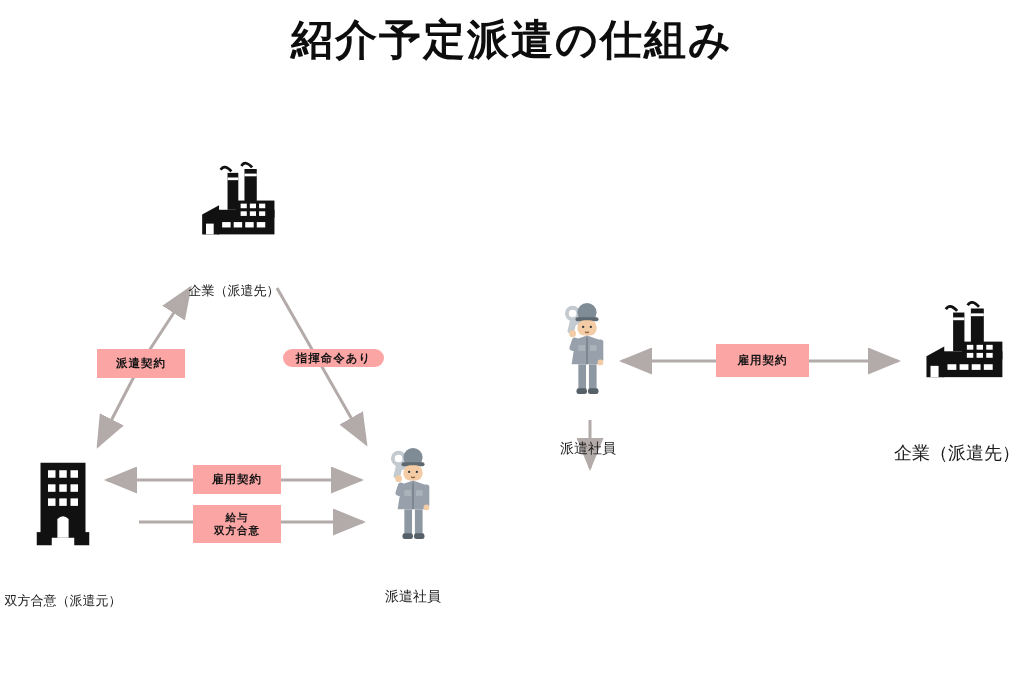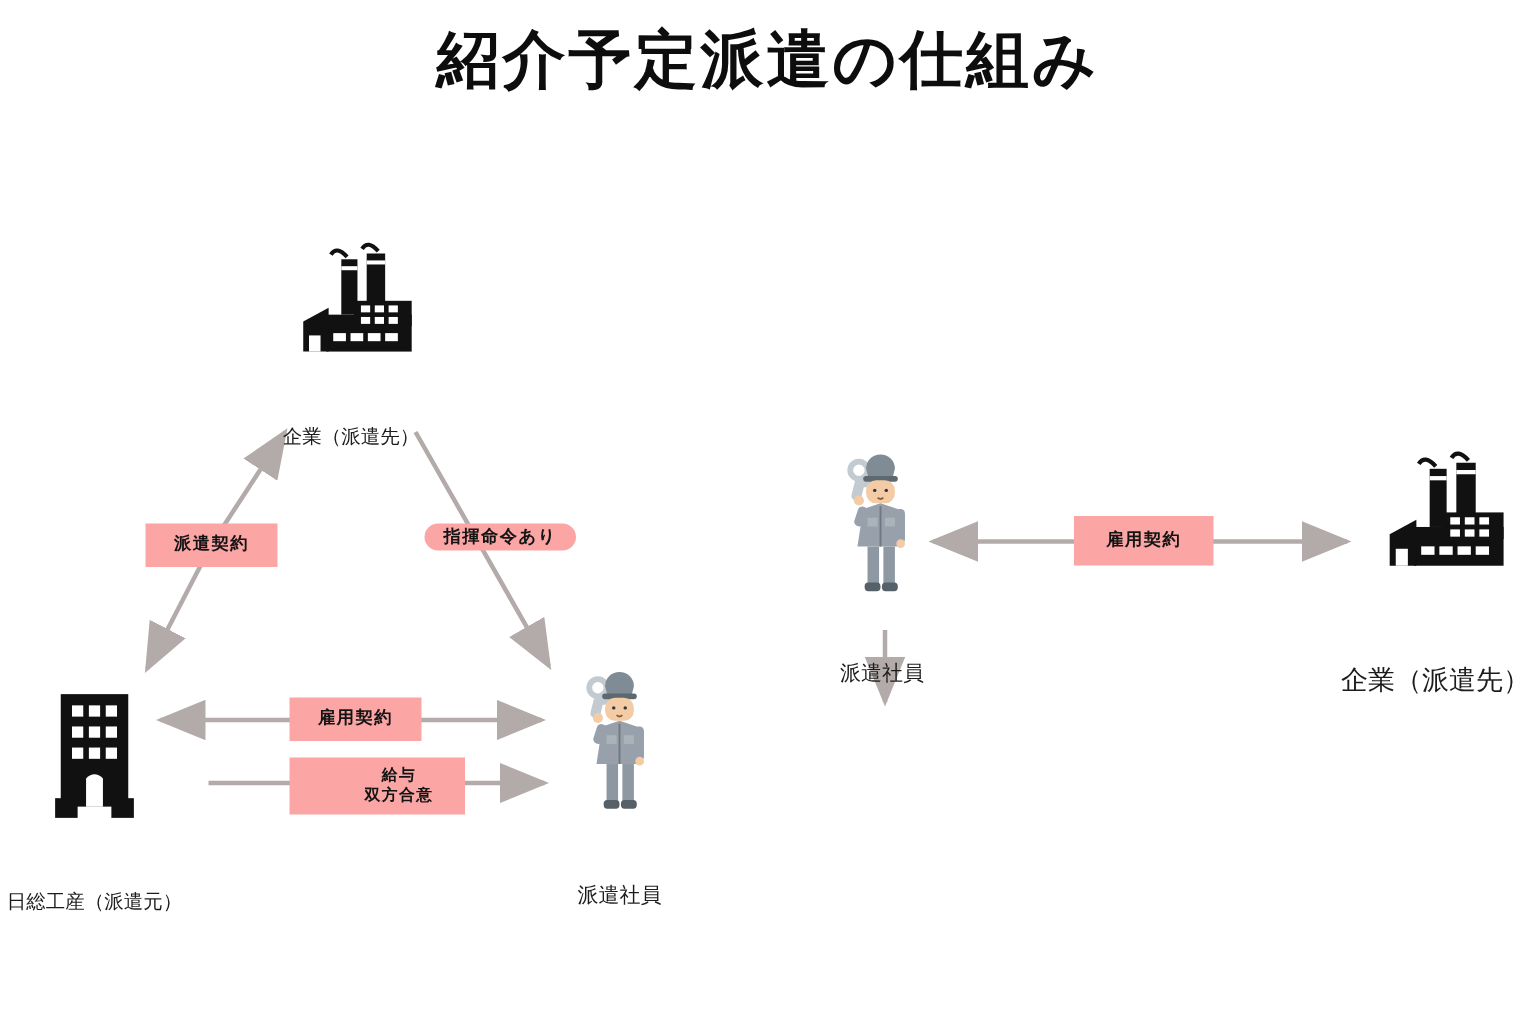--- a/index.html
+++ b/index.html
@@ -54,21 +54,21 @@
       <line x1="590" y1="420" x2="590" y2="468" marker-end="url(#ah)"></line>
 
       <line x1="762" y1="361" x2="622" y2="361" marker-end="url(#ah)"></line>
       <line x1="762" y1="361" x2="898" y2="361" marker-end="url(#ah)"></line>
     </g>
   </svg>
 
   <div class="box" style="left:97px;top:349px;width:88px;height:29px;">派遣契約</div>
   <div class="box" style="left:283px;top:349px;width:101px;height:18px;border-radius:11px;">指揮命令あり</div>
   <div class="box" style="left:193px;top:465px;width:88px;height:29px;">雇用契約</div>
-  <div class="box" style="left:193px;top:505px;width:88px;height:38px;flex-direction:column;font-size:10.5px;padding-left:29px;">
+  <div class="box" style="left:193px;top:505px;width:88px;height:38px;flex-direction:column;font-size:10.5px;">
     <span>給与</span>
     <span>双方合意</span>
   </div>
   <div class="box" style="left:716px;top:344px;width:93px;height:33px;">雇用契約</div>
 
 
   <svg class="icon" style="left:196px;top:158px;" width="80" height="82" viewBox="0 0 104 96">
     <g fill="#111">
       <path d="M46 12 q-9 -10 -14 -2" stroke="#111" stroke-width="3.5" fill="none"></path>
       <path d="M73 7 q-9 -10 -14 -2" stroke="#111" stroke-width="3.5" fill="none"></path>
@@ -108,21 +108,21 @@
         <rect x="40" y="8" width="8" height="8"></rect>
       <rect x="16" y="23" width="8" height="8"></rect>
         <rect x="28" y="23" width="8" height="8"></rect>
         <rect x="40" y="23" width="8" height="8"></rect>
       <rect x="16" y="38" width="8" height="8"></rect>
         <rect x="28" y="38" width="8" height="8"></rect>
         <rect x="40" y="38" width="8" height="8"></rect>
       <path d="M26 80 L26 60 q6 -6 12 0 L38 80 Z"></path>
     </g>
   </svg>
-  <div class="node-label" style="left:2px;top:547px;width:122px;text-align:center;font-size:13px;">日総工産（派遣元）</div>
+  <div class="node-label" style="left:2px;top:547px;width:122px;text-align:center;font-size:13px;">双方合意（派遣元）</div>
 
   <svg class="icon" style="left:382px;top:446px;" width="62" height="96" viewBox="0 0 64 100">
     <g>
       <path d="M14 26 q2 -8 8 -6 l4 -10 6 8 4 -2 2 6 Z" fill="#c3cad0"></path>
       <circle cx="17" cy="13" r="6" fill="none" stroke="#c3cad0" stroke-width="4"></circle>
       <rect x="13" y="18" width="7" height="16" rx="3" fill="#c3cad0" transform="rotate(14 16 26)"></rect>
       <path d="M22 12 a10 10 0 1 1 20 0 l-2 8 h-16 Z" fill="#7f8b95"></path>
       <rect x="20" y="17" width="24" height="4" rx="2" fill="#5d6870"></rect>
       <rect x="22" y="20" width="20" height="16" rx="7" fill="#f3cba4"></rect>
       <circle cx="28" cy="27" r="1.2" fill="#33363a"></circle>

